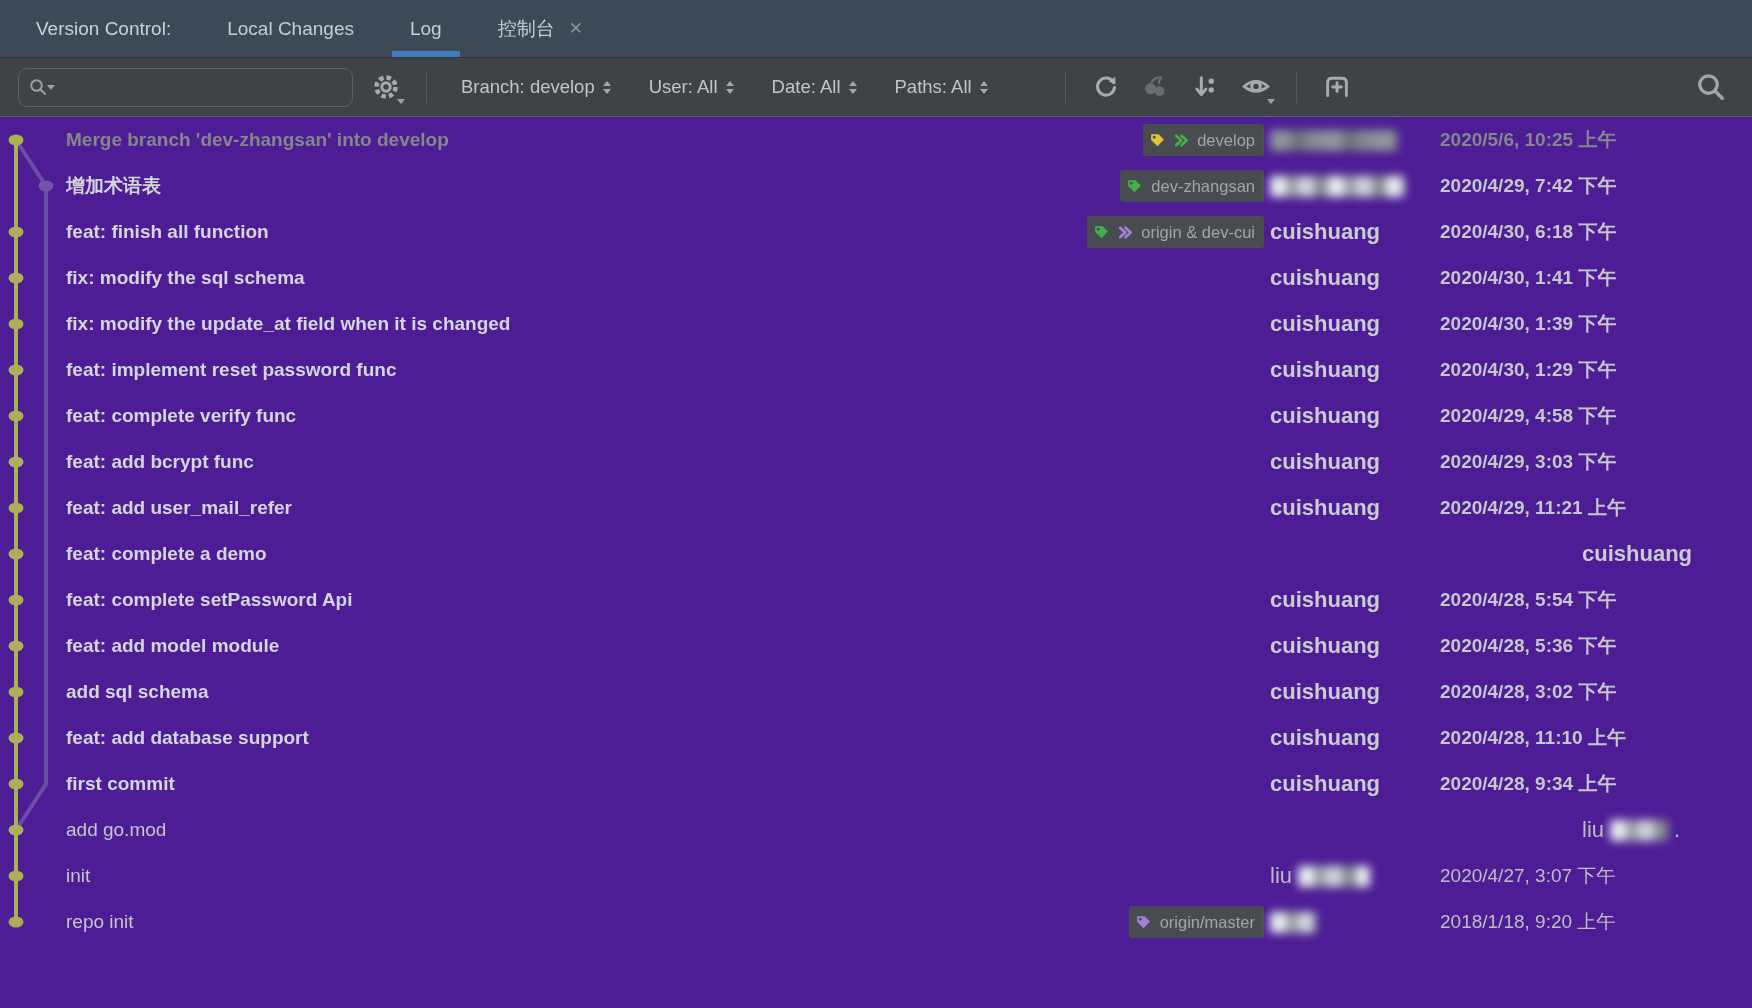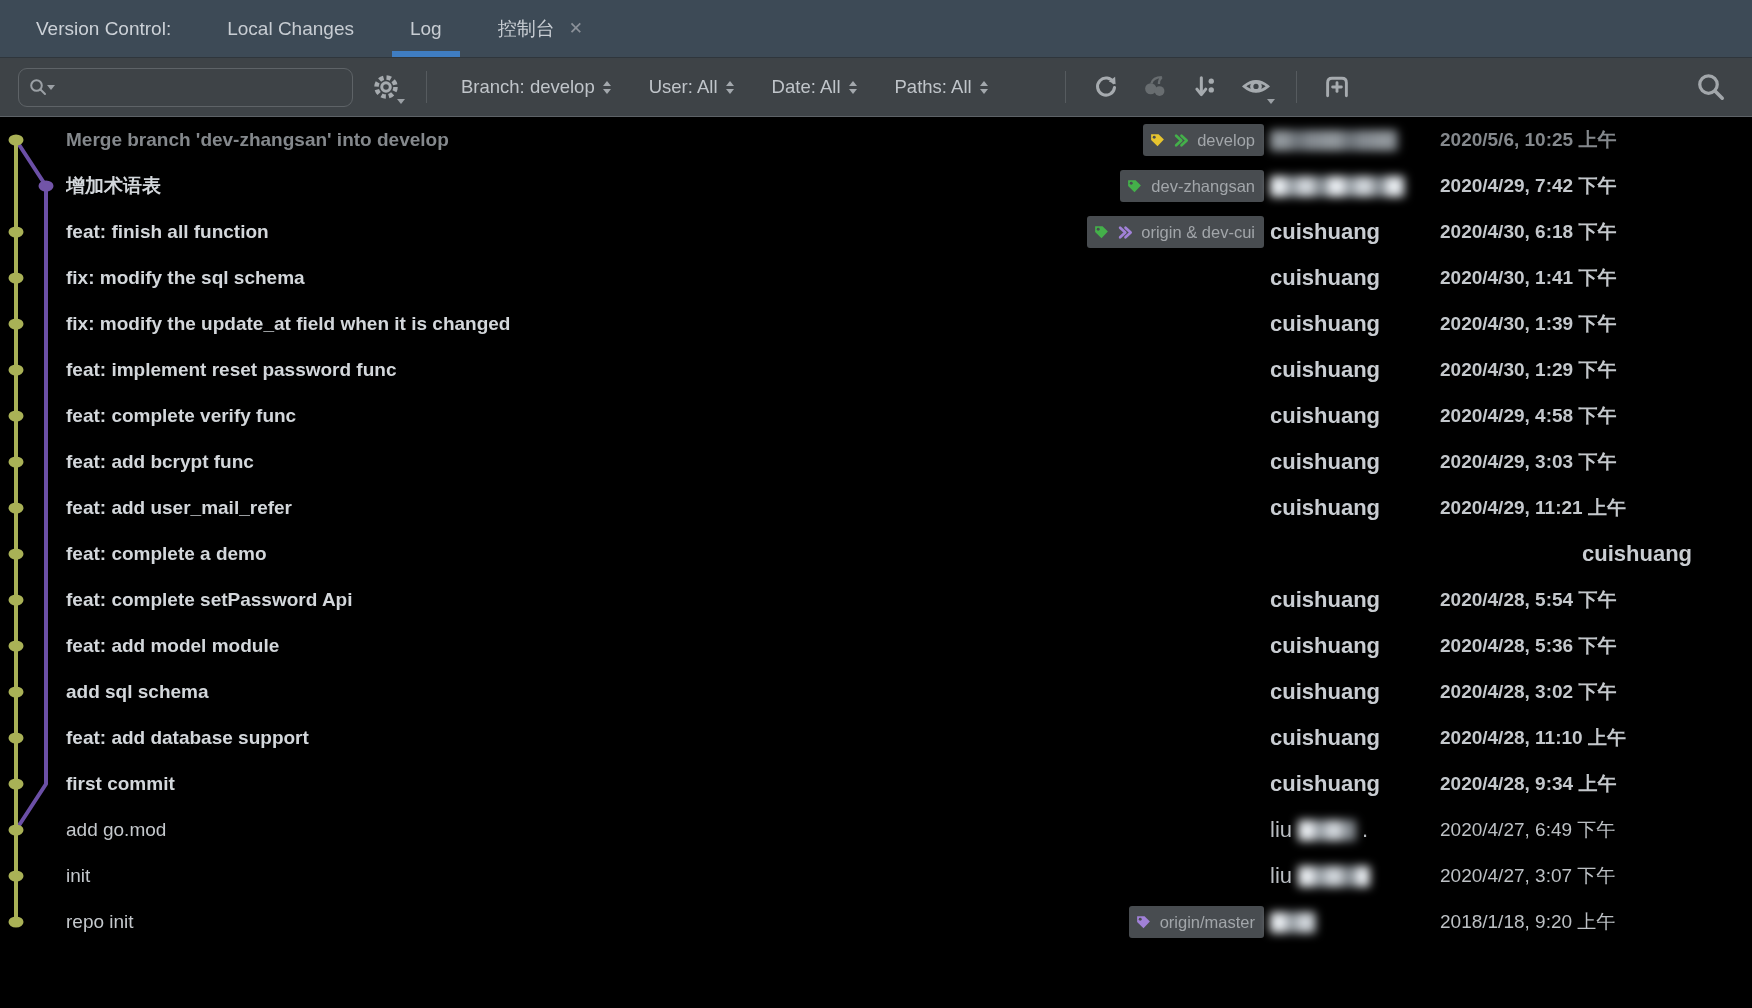--- a/index.html
+++ b/index.html
@@ -26,21 +26,21 @@
   .filters{display:flex;align-items:center;}
   .filter{display:flex;align-items:center;margin:0 19px;font-size:18.5px;color:#c0c5ca;white-space:nowrap;}
   .spin{display:inline-flex;flex-direction:column;margin-left:8px;gap:3px;}
   .spin i{width:0;height:0;border-left:4.5px solid transparent;border-right:4.5px solid transparent;}
   .spin .u{border-bottom:5.5px solid #a3a8ad;}
   .spin .d{border-top:5.5px solid #a3a8ad;}
   .spacer{flex:1;}
   .findbtn{margin-right:24px;}
 
   
-  .log{position:relative;height:891px;background:#000000;}
+  .log{position:relative;height:891px;background:#4c1d95;}
   #graph{position:absolute;left:0;top:0;pointer-events:none;}
   .row{height:46px;display:flex;align-items:center;padding-left:66px;box-sizing:border-box;}
   .msg{flex:1;font-size:19px;white-space:nowrap;overflow:hidden;}
   .bold{font-weight:bold;color:#d3d7db;}
   .normal{font-weight:normal;color:#c4c8cc;}
   .dim{font-weight:bold;color:#84888c;}
   .tags{display:flex;align-items:center;gap:6px;margin-right:6px;}
   .chip{display:inline-flex;align-items:center;height:32px;padding:0 9px 0 6px;background:#484c50;border-radius:3px;font-size:16.5px;color:#a2a6aa;gap:8px;white-space:nowrap;}
   .chip svg{flex:0 0 auto;}
   .author{width:170px;flex:0 0 auto;font-size:22px;display:flex;align-items:center;overflow:visible;}
@@ -354,21 +354,20 @@
           <div class="date bold">2020/4/28, 9:34 上午</div>
         </div>
         <div class="row">
           <div class="msg normal">add go.mod</div>
           <div class="tags"></div>
           <div class="author normal">
             <span>liu</span>
             <span class="blur bright" style="width: 58px; margin-left: 6px;"></span>
             <span class="suffix">.</span>
           </div>
-          <div class="date normal">2020/4/27, 6:49 下午</div>
         </div>
         <div class="row">
           <div class="msg normal">init</div>
           <div class="tags"></div>
           <div class="author normal">
             <span>liu</span>
             <span class="blur bright" style="width: 72px; margin-left: 6px;"></span>
           </div>
           <div class="date normal">2020/4/27, 3:07 下午</div>
         </div>

